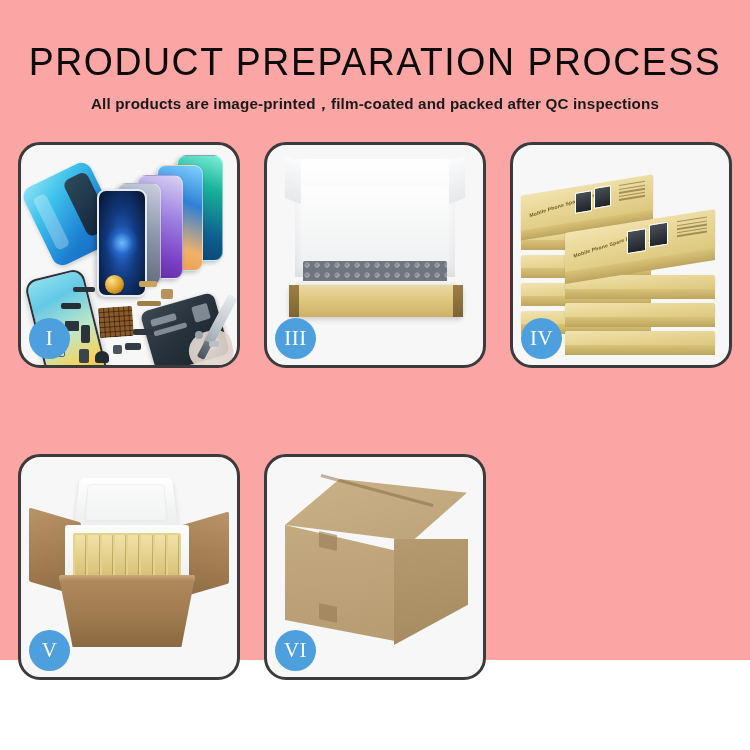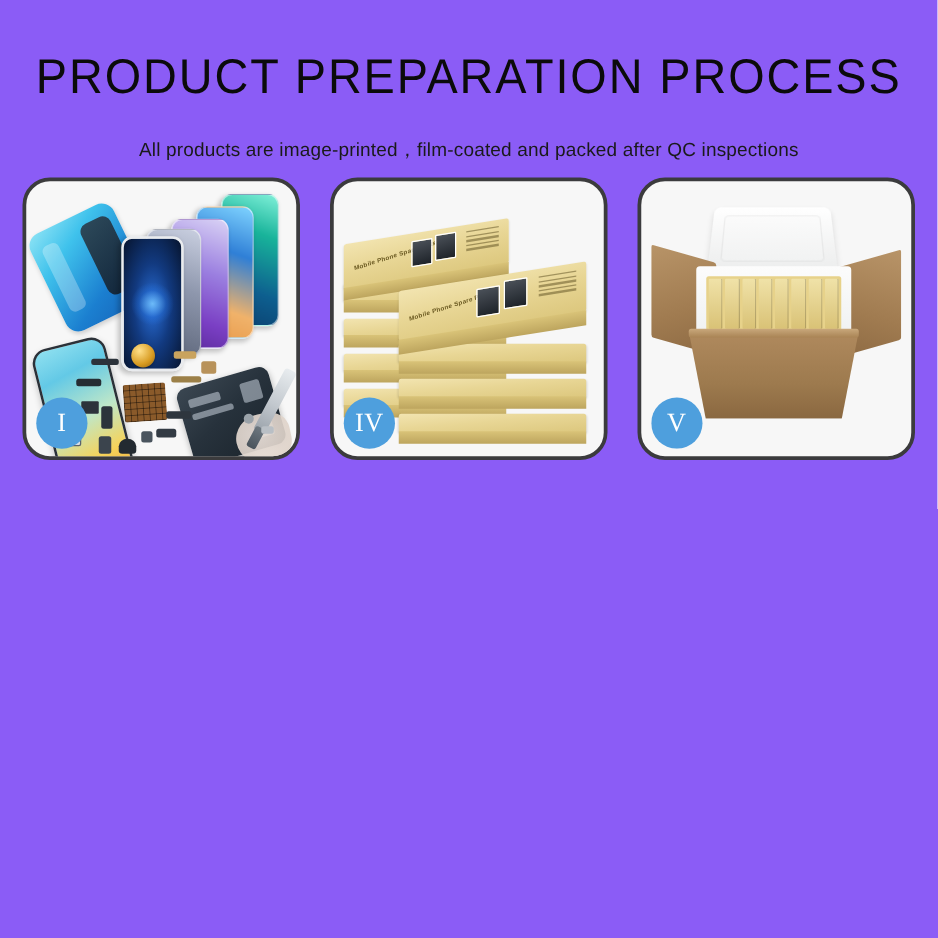--- a/index.html
+++ b/index.html
@@ -2,35 +2,35 @@
 <html><head>
 <meta charset="utf-8">
 <style>
   html, body {
     margin: 0; padding: 0;
     width: 750px; height: 750px;
     background: #ffffff;
     font-family: "Liberation Sans", sans-serif;
     overflow: hidden;
   }
-  .page { position: relative; width: 750px; height: 750px; background: #8b5cf6; }
+  .page { position: relative; width: 750px; height: 660px; background: #fca5a5; }
 
   
   .header { position: absolute; top: 0; left: 0; width: 750px; text-align: center; }
   .title {
     margin: 0; padding-top: 42px;
     font-family: "Liberation Sans", sans-serif;
     font-size: 39px; font-weight: 400; color: #0b0b0b;
     letter-spacing: 1.6px; line-height: 1.05;
     transform: scaleX(0.96); transform-origin: center;
     white-space: nowrap;
   }
   .subtitle {
-    margin: 16px; padding-top: 11px;
-    font-size: 15.2px; font-weight: 400; color: #1a1a1a;
+    margin: 0; padding-top: 11px;
+    font-size: 15.2px; font-weight: 700; color: #1a1a1a;
     letter-spacing: .15px; white-space: nowrap;
   }
 
   
   .grid {
     position: absolute; left: 18px; top: 142px;
     width: 714px; height: 585px;
     display: grid;
     grid-template-columns: repeat(3, 222px);
     grid-template-rows: repeat(2, 226px);
@@ -391,20 +391,30 @@
         <div class="part p14"></div>
         <div class="hand"></div>
         <div class="screwdriver"></div>
         <div class="part p15"></div>
         <div class="part p16"></div>
       </div>
       <div class="badge">I</div>
     </div>
 
 
+    <div class="panel">
+      <div class="scene">
+        <div class="box3-lid"></div>
+        <div class="box3-foam"></div>
+        <div class="box3-fill"></div>
+        <div class="box3-inner-edge"></div>
+        <div class="box3-body"></div>
+      </div>
+      <div class="badge">III</div>
+    </div>
 
     <div class="panel">
       <div class="scene">
         <div class="stack">
 
           <div class="sbox" style="left:2px;  top:150px; width:130px; height:14px;">
               <span class="side"></span>
             </div>
           <div class="sbox" style="left:2px;  top:122px; width:130px; height:14px;">
               <span class="side"></span>
@@ -473,15 +483,26 @@
             <span></span>
             <span></span>
             <span></span>
         </div>
         <div class="v-rim"></div>
         <div class="v-body"></div>
       </div>
       <div class="badge">V</div>
     </div>
 
+    <div class="panel">
+      <div class="scene">
+        <div class="c-top"></div>
+        <div class="c-front"></div>
+        <div class="c-side"></div>
+        <div class="c-seam"></div>
+        <div class="c-tape ct1"></div>
+        <div class="c-tape ct2"></div>
+      </div>
+      <div class="badge">VI</div>
+    </div>
 
   </div>
 </div>
 
 </body></html>

